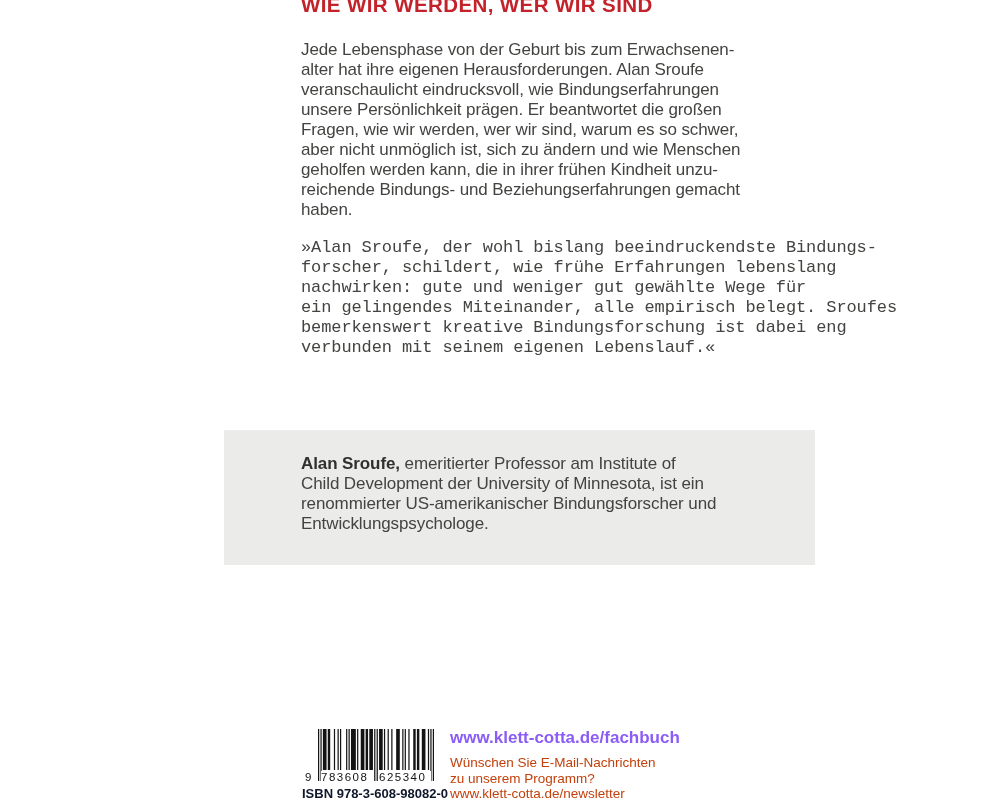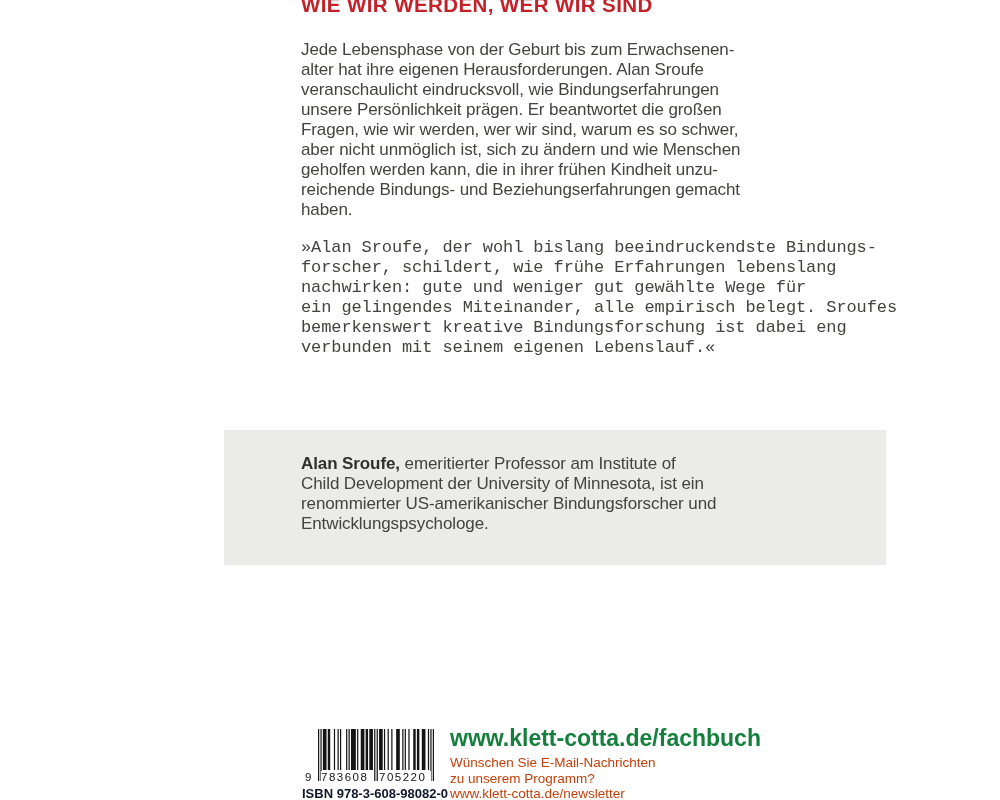--- a/index.html
+++ b/index.html
@@ -20,21 +20,21 @@
   }
   .body-text {
     position:absolute;
     font-size:17px; line-height:20px;
     color:#434341; white-space:pre; letter-spacing:-0.1px;
   }
   #blurb { left:301px; top:40px; }
   #quote { left:301px; top:238px;font-family:Liberation Mono, monospace; }
   #attribution { left:301px; top:358px; font-style:italic; }
   .author-box {
-    position:absolute; left:224px; top:430px; width:662px; height:135px;
+    position:absolute; left:224px; top:430px; width:591px; height:135px;
     background:#ebebe9;
   }
   .author-box .bio {
     position:absolute; left:77px; top:24px;
     font-size:17px; line-height:20px; color:#434341;
     white-space:pre-line; letter-spacing:-0.1px;
   }
   .bio .author-name { font-weight:bold; color:#303030; }
   .barcode {
     position:absolute; left:318px; top:729px; width:116px; height:52px;
@@ -49,21 +49,21 @@
   .bc-digits .grp {
     flex:1; text-align:left; background:#ffffff;
     margin:0 3px; letter-spacing:1.5px;
   }
   .isbn {
     position:absolute; left:302px; top:786px;
     font-size:13px; line-height:15px; color:#0f172a;font-weight:bold;
   }
   .site {
     position:absolute; left:450px; top:727px;
-    font-size:23px; line-height:22px; font-weight:bold; color:#15803d;
+    font-size:17px; line-height:22px; font-weight:bold; color:#8b5cf6;
   }
   .newsletter {
     position:absolute; left:450px; top:755px;
     font-size:13.5px; line-height:15.5px; color:#c2410c;
     white-space:pre-line;
   }
 </style>
 </head>
 <body>
 
@@ -125,21 +125,21 @@
         <rect x="78" y="0" width="2" height="41" fill="#141414"></rect>
         <rect x="81" y="0" width="2" height="41" fill="#141414"></rect>
         <rect x="85" y="0" width="3" height="41" fill="#141414"></rect>
         <rect x="90" y="0" width="1" height="41" fill="#141414"></rect>
         <rect x="92" y="0" width="1" height="52" fill="#141414"></rect>
         <rect x="94" y="0" width="1" height="52" fill="#141414"></rect>
       </svg>
     <div class="bc-digits">
       <span class="lead">9</span>
       <span class="grp">783608</span>
-      <span class="grp">705220</span>
+      <span class="grp">625340</span>
     </div>
   </div>
 
   <div class="isbn">ISBN 978-3-608-98082-0</div>
 
   <div class="site">www.klett-cotta.de/fachbuch</div>
 
   <div class="newsletter">Wünschen Sie E-Mail-Nachrichten
 zu unserem Programm?
 www.klett-cotta.de/newsletter</div>

